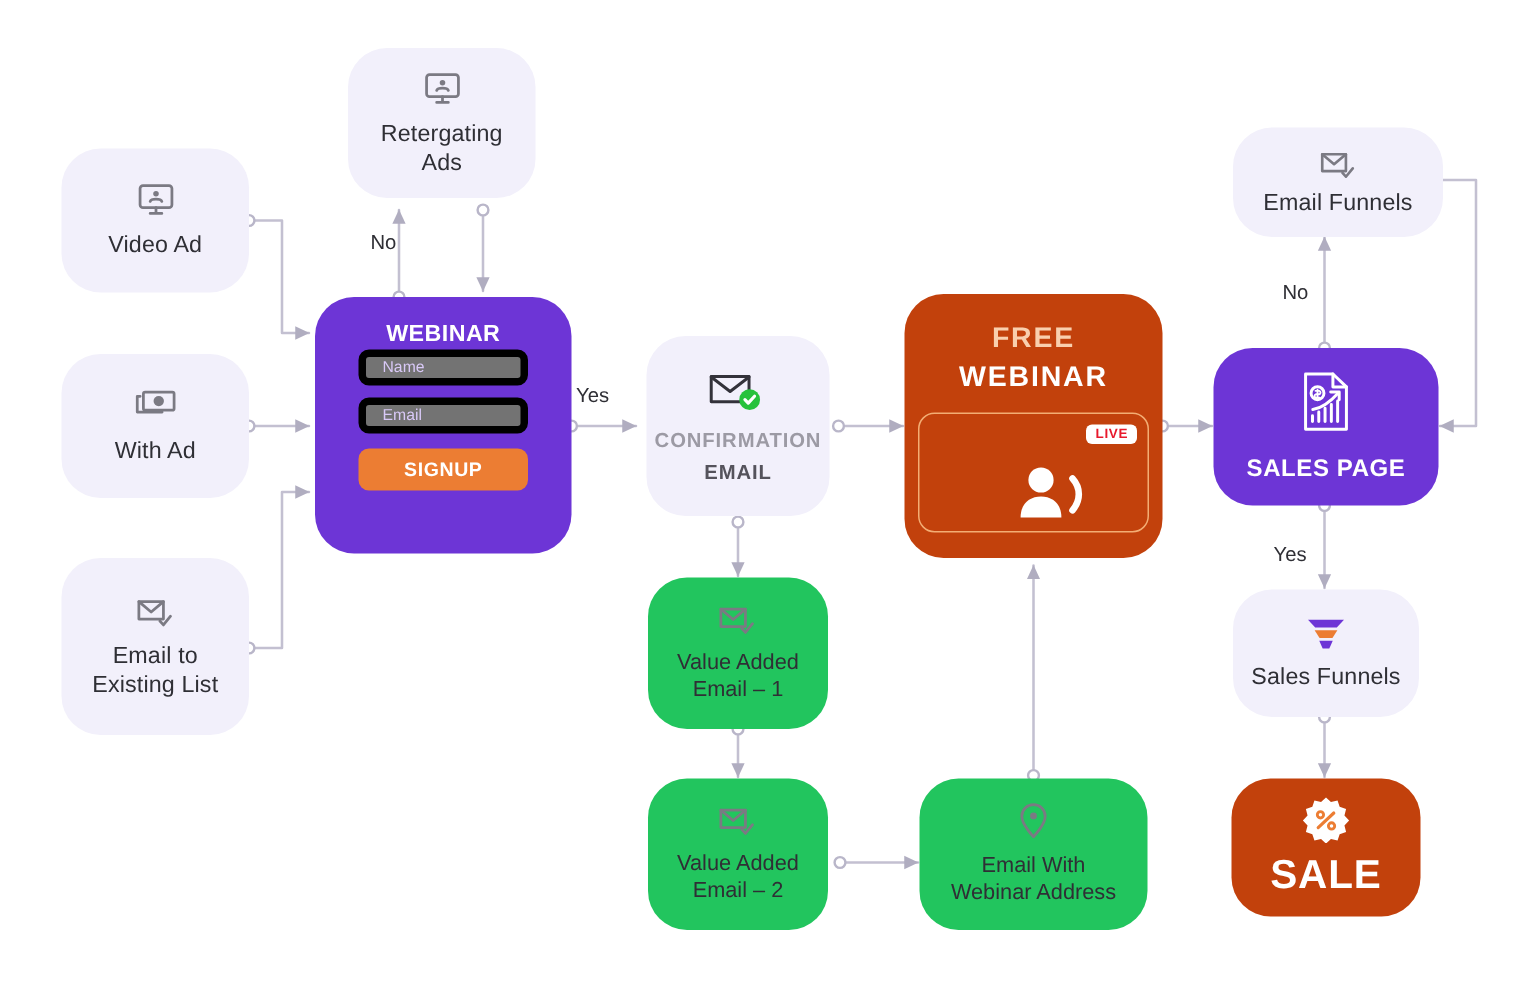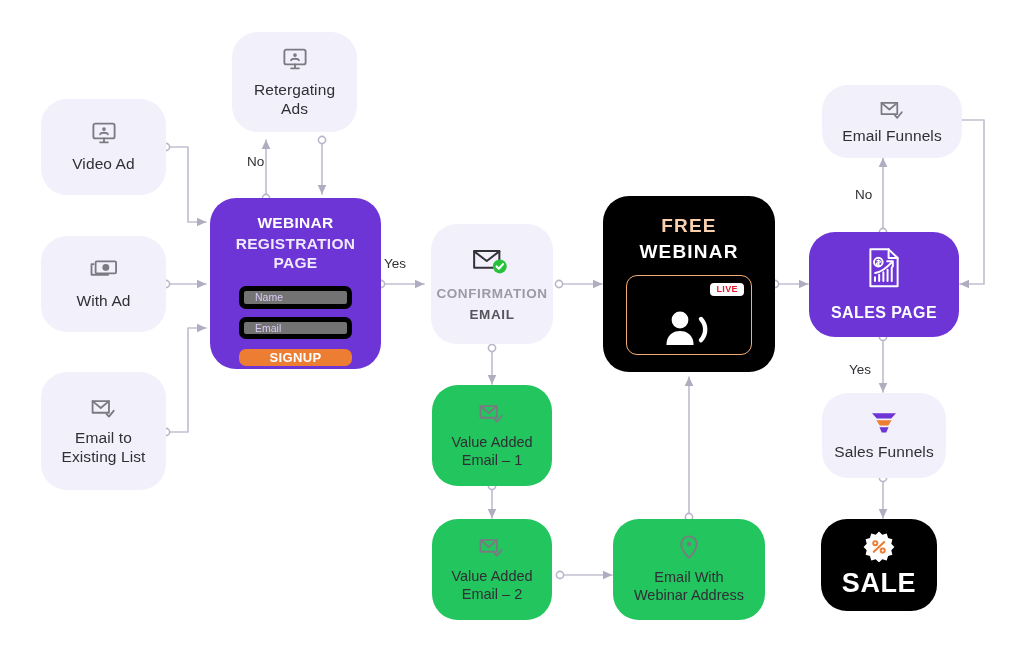--- a/index.html
+++ b/index.html
@@ -54,21 +54,21 @@
     color: #2f2f35;
     font-size: 14.5px;
   }
   
   .node.purple {
     background: #6d35d6;
     color: #ffffff;
   }
   
   .node.orange {
-    background: #000000;
+    background: #c2410c;
     color: #ffffff;
   }
 
   .node .label {
     padding: 0 6px;
     white-space: pre-line;
   }
   .node .ico {
     display: block;
     margin-bottom: 9px;
@@ -161,20 +161,21 @@
   .player {
     position: relative;
     width: 124px;
     height: 78px;
     margin-top: 12px;
     border: 1.4px solid #f3ad74;
     border-radius: 11px;
     display: flex;
     align-items: flex-end;
     justify-content: center;
+    padding-left: 28px;
   }
   .live-badge {
     position: absolute;
     top: 7px;
     right: 7px;
     background: #ffffff;
     color: #e8192c;
     font-size: 9px;
     font-weight: bold;
     letter-spacing: .4px;
@@ -319,21 +320,20 @@
         <path d="M8.4,13.2 c0.7,-1.9 6.5,-1.9 7.2,0"></path>
         <path d="M12,17 L12,20.4 M8.4,20.6 L15.6,20.6"></path>
       </svg>
     </span>
     <span class="label">Retergating
 Ads</span>
   </div>
 
   <div class="node purple" id="webinar-registration-page" style="left:210px; top:198px; width:171px; height:171px;">
     <div class="reg-title-1">WEBINAR</div>
-    <div class="reg-title-2">REGISTRATION PAGE</div>
     <div class="field">Name</div>
     <div class="field">Email</div>
     <button id="signup-button">SIGNUP</button>
   </div>
 
   <div class="node lav" id="confirmation-email" style="left:431px; top:224px; width:122px; height:120px;">
     <span class="ico">
       <svg width="42" height="32" viewBox="0 0 40 30" fill="none">
         <g stroke="#33323a" stroke-width="1.9" stroke-linecap="round" stroke-linejoin="round" fill="none">
           <path d="M3,5.5 L3,21.5 L27,21.5 L27,5.5 Z"></path>
@@ -425,21 +425,21 @@
     <span class="ico" style="margin-bottom:7px;">
       <svg width="30" height="26" viewBox="0 0 30 26" fill="none">
         <path d="M3,3.2 L27,3.2 L22.2,8.4 L7.8,8.4 Z" fill="#6d35d6"></path>
         <path d="M7.4,10.2 L22.6,10.2 L19.3,15.4 L10.7,15.4 Z" fill="#ec7d33"></path>
         <path d="M10.5,17.2 L19.5,17.2 L17.2,22.4 L12.8,22.4 Z" fill="#6d35d6"></path>
       </svg>
     </span>
     <span class="label">Sales Funnels</span>
   </div>
 
-  <div class="node orange" id="sale" style="left:821px; top:519px; width:116px; height:92px;">
+  <div class="node orange" id="sale" style="left:821px; top:519px; width:126px; height:92px;">
     <span class="ico" style="margin-bottom:2px;">
       <svg width="32" height="32" viewBox="0 0 32 32" fill="none">
         <path d="M16,1.6 L19.3,4.7 L23.7,3.6 L25.1,7.9 L29.4,9.3 L28.3,13.7 L31.4,17 L28.3,20.3
                  L29.4,24.7 L25.1,26.1 L23.7,30.4 L19.3,29.3 L16,32.4 L12.7,29.3 L8.3,30.4
                  L6.9,26.1 L2.6,24.7 L3.7,20.3 L0.6,17 L3.7,13.7 L2.6,9.3 L6.9,7.9 L8.3,3.6
                  L12.7,4.7 Z" fill="#ffffff"></path>
         <circle cx="12.3" cy="13.2" r="2.1" fill="none" stroke="#ec7d33" stroke-width="1.9"></circle>
         <circle cx="19.7" cy="20.6" r="2.1" fill="none" stroke="#ec7d33" stroke-width="1.9"></circle>
         <path d="M21.2,12 L10.8,21.8" stroke="#ec7d33" stroke-width="2.1" stroke-linecap="round"></path>
       </svg>

